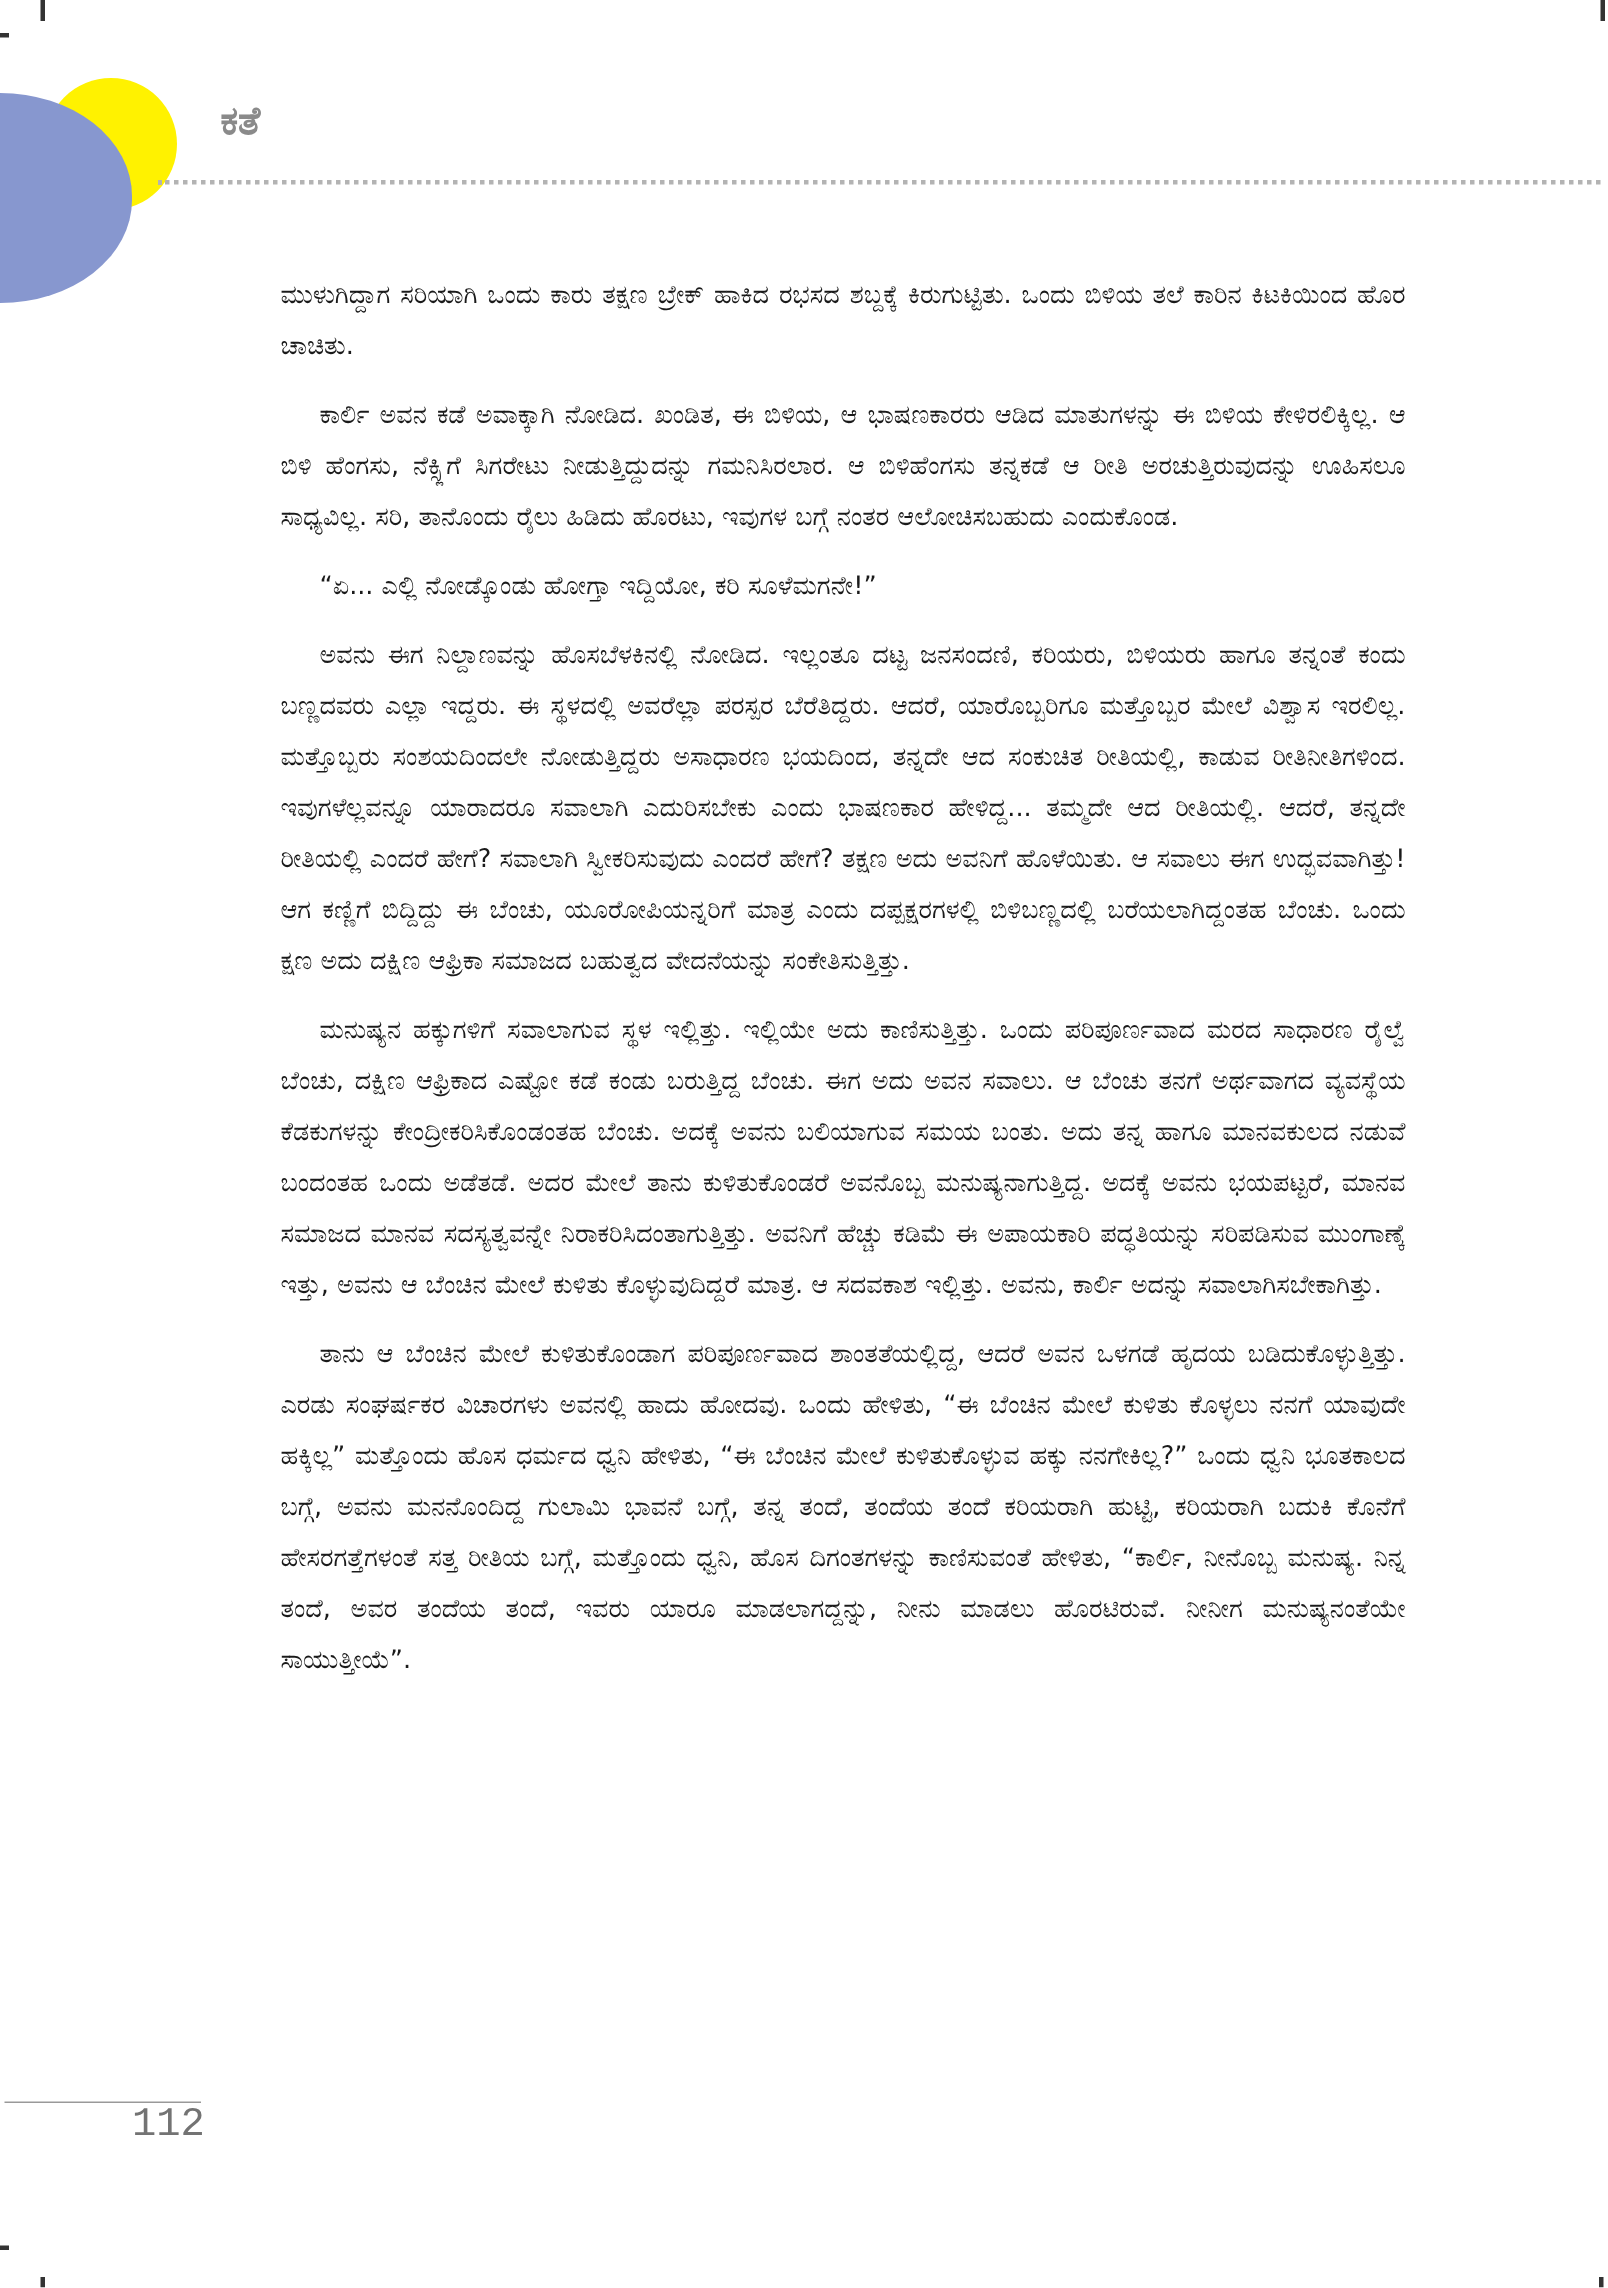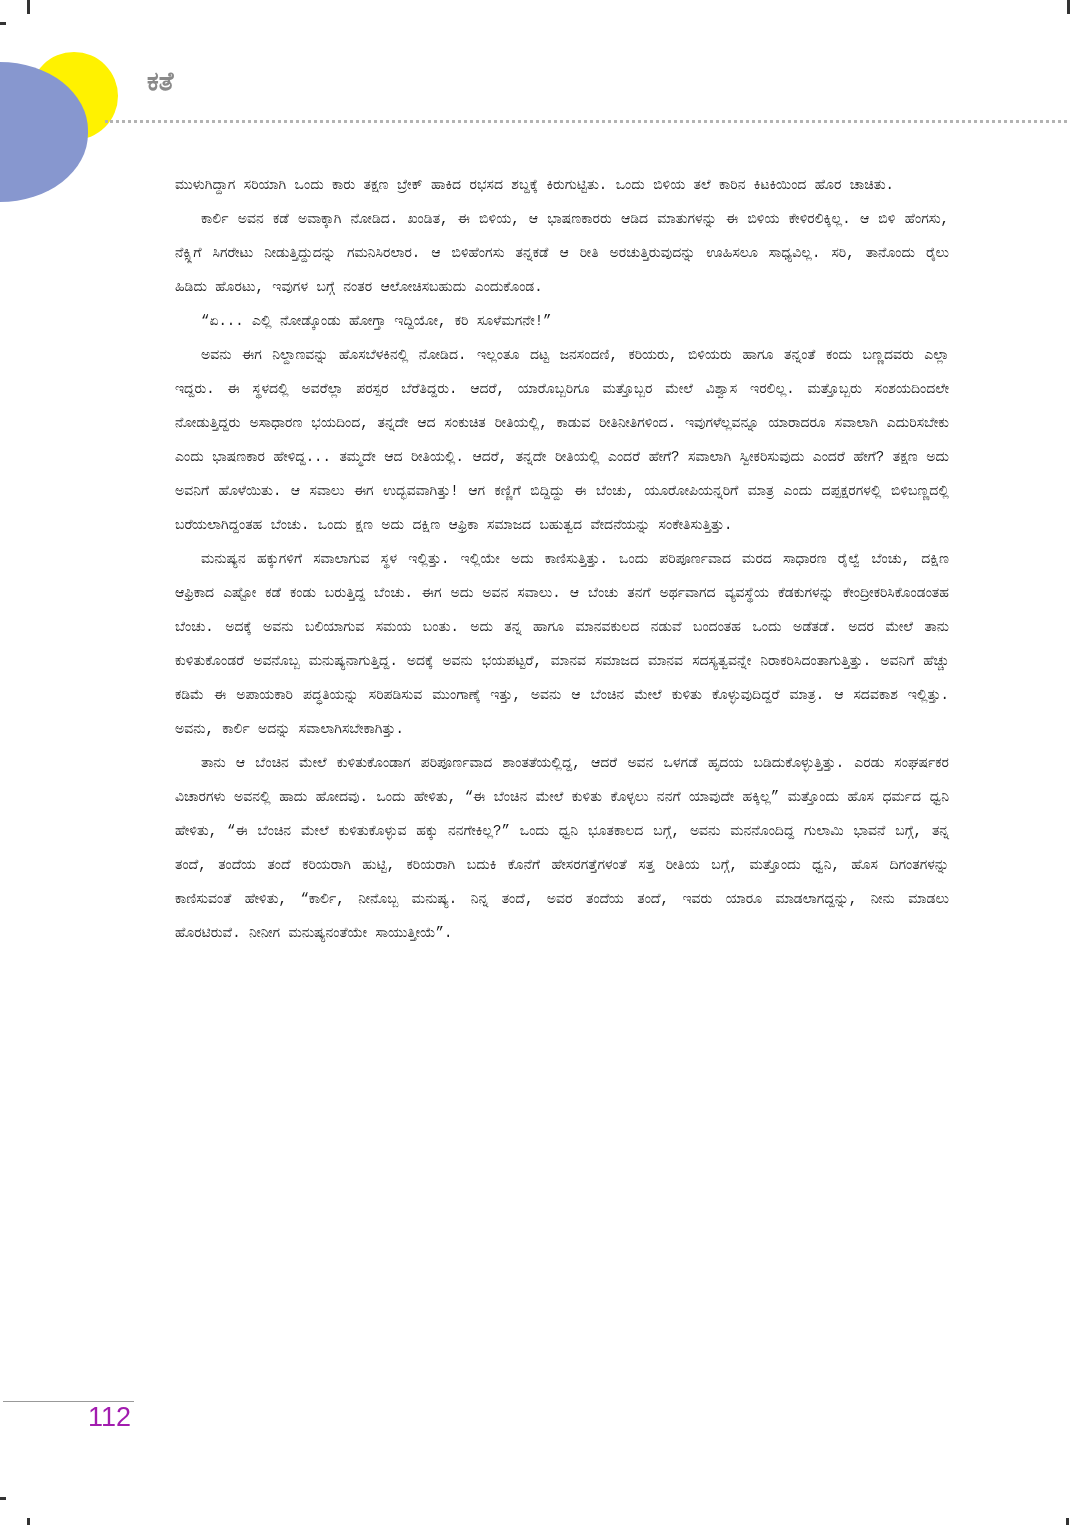--- a/index.html
+++ b/index.html
@@ -4,31 +4,31 @@
 <style>
   html, body { margin: 0; padding: 0; background: #ffffff; }
   body { width: 1072px; height: 1525px; position: relative; overflow: hidden;
          font-family: "DejaVu Sans", sans-serif; color: #1a1a1a; }
   .crop { position: absolute; background: #333; }
   .deco-yellow { position: absolute; left: 30px; top: 52px; width: 88px; height: 88px;
                  border-radius: 50%; background: #fff200; }
   .deco-blue2 { position: absolute; left: 0; top: 62px; width: 88px; height: 140px;
                 border-radius: 0 90px 90px 0 / 0 70px 70px 0; background: #8797cf; }
   .section-title { position: absolute; left: 147px; top: 66px; font-size: 26px;
-                   font-weight: bold; color: #8a8a8a; }
+                   font-weight: bold; color: #8a8a8a; font-family: Liberation Serif, serif; }
   .dotted-rule { position: absolute; left: 105px; top: 120px; width: 962px; height: 0;
                  border-top: 3px dotted #b3b3b3; }
   .body-text { position: absolute; left: 175px; top: 168px; width: 774px; }
-  .body-text p { margin: 0; font-size: 14px; line-height: 34px; text-align: justify;
-                 text-indent: 0; font-family: Liberation Mono, monospace; }
+  .body-text p { margin: 12px; font-size: 17px; line-height: 34px; text-align: justify;
+                 text-indent: 0; }
   .body-text p.indent { text-indent: 26px; }
   .footer-rule { position: absolute; left: 3px; top: 1401px; width: 131px; height: 0;
                  border-top: 1px solid #999; }
   .page-number { position: absolute; left: 88px; top: 1402px; font-size: 27px;
-                 font-family: Liberation Sans, sans-serif; color: #a21caf; }
+                 font-family: Liberation Mono, monospace; color: #737373; }
 </style>
 </head>
 <body>
 
 <div class="crop" style="left:27px;top:0;width:3px;height:14px;"></div>
 <div class="crop" style="left:0;top:22px;width:6px;height:3px;"></div>
 <div class="crop" style="left:1067px;top:0;width:3px;height:14px;"></div>
 <div class="crop" style="left:0;top:1497px;width:6px;height:3px;"></div>
 <div class="crop" style="left:27px;top:1518px;width:3px;height:7px;"></div>
 <div class="crop" style="left:1066px;top:1518px;width:3px;height:7px;"></div>

